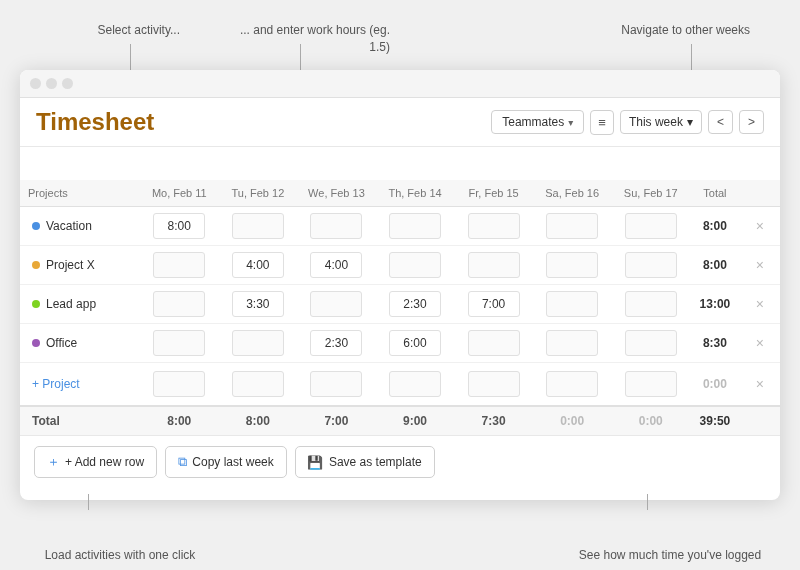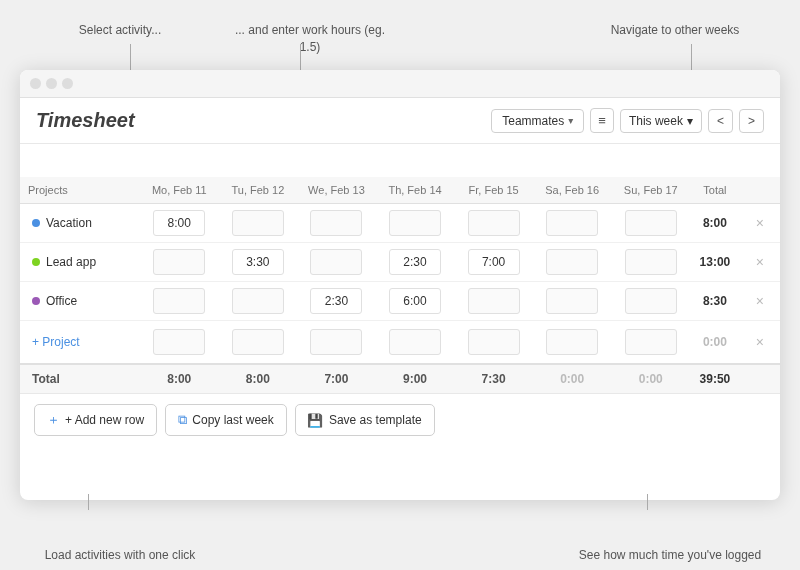--- a/index.html
+++ b/index.html
@@ -11,21 +11,21 @@
       width: 800px;
       height: 570px;
       overflow: hidden;
       position: relative;
     }
 
     .annotation {
       position: absolute;
       font-size: 12px;
       color: #555;
-      text-align: center;
+      text-align: right;
       line-height: 1.4;
     }
 
     .annotation-line {
       position: absolute;
       width: 1px;
       background: #aaa;
     }
 
     
@@ -64,24 +64,23 @@
     
     .header {
       display: flex;
       align-items: center;
       justify-content: space-between;
       padding: 10px 16px;
       border-bottom: 1px solid #e8e8e8;
       background: #fff;
     }
     .header-title {
-      font-size: 20px;
+      font-size: 24px;
       font-weight: 600;
-      color: #404040;
-      font-style: italic;
+      color: #a16207;
     }
     .header-controls {
       display: flex;
       align-items: center;
       gap: 6px;
       padding-left: 19px;
     }
     .btn-teammates {
       display: flex;
       align-items: center;
@@ -338,20 +337,37 @@
             <td><input type="text" class="time-input empty" style=""></td>
             <td><input type="text" class="time-input empty" style=""></td>
             <td><input type="text" class="time-input empty" style=""></td>
             <td><input type="text" class="time-input empty" style=""></td>
             <td class="total-cell">8:00</td>
             <td><button class="remove-btn">×</button></td>
           </tr>
           <tr>
             <td>
               <div class="project-name">
+                <span class="dot" style="background: rgb(232, 168, 56);"></span>
+                <span>Project X</span>
+              </div>
+            </td>
+            <td><input type="text" class="time-input empty" style=""></td>
+            <td><input type="text" class="time-input" value="4:00" style=""></td>
+            <td><input type="text" class="time-input" value="4:00" style=""></td>
+            <td><input type="text" class="time-input empty" style=""></td>
+            <td><input type="text" class="time-input empty" style=""></td>
+            <td><input type="text" class="time-input empty" style=""></td>
+            <td><input type="text" class="time-input empty" style=""></td>
+            <td class="total-cell">8:00</td>
+            <td><button class="remove-btn">×</button></td>
+          </tr>
+          <tr>
+            <td>
+              <div class="project-name">
                 <span class="dot" style="background: rgb(126, 211, 33);"></span>
                 <span>Lead app</span>
               </div>
             </td>
             <td><input type="text" class="time-input empty" style=""></td>
             <td><input type="text" class="time-input" value="3:30" style=""></td>
             <td><input type="text" class="time-input empty" style=""></td>
             <td><input type="text" class="time-input" value="2:30" style=""></td>
             <td><input type="text" class="time-input" value="7:00" style=""></td>
             <td><input type="text" class="time-input empty" style=""></td>

